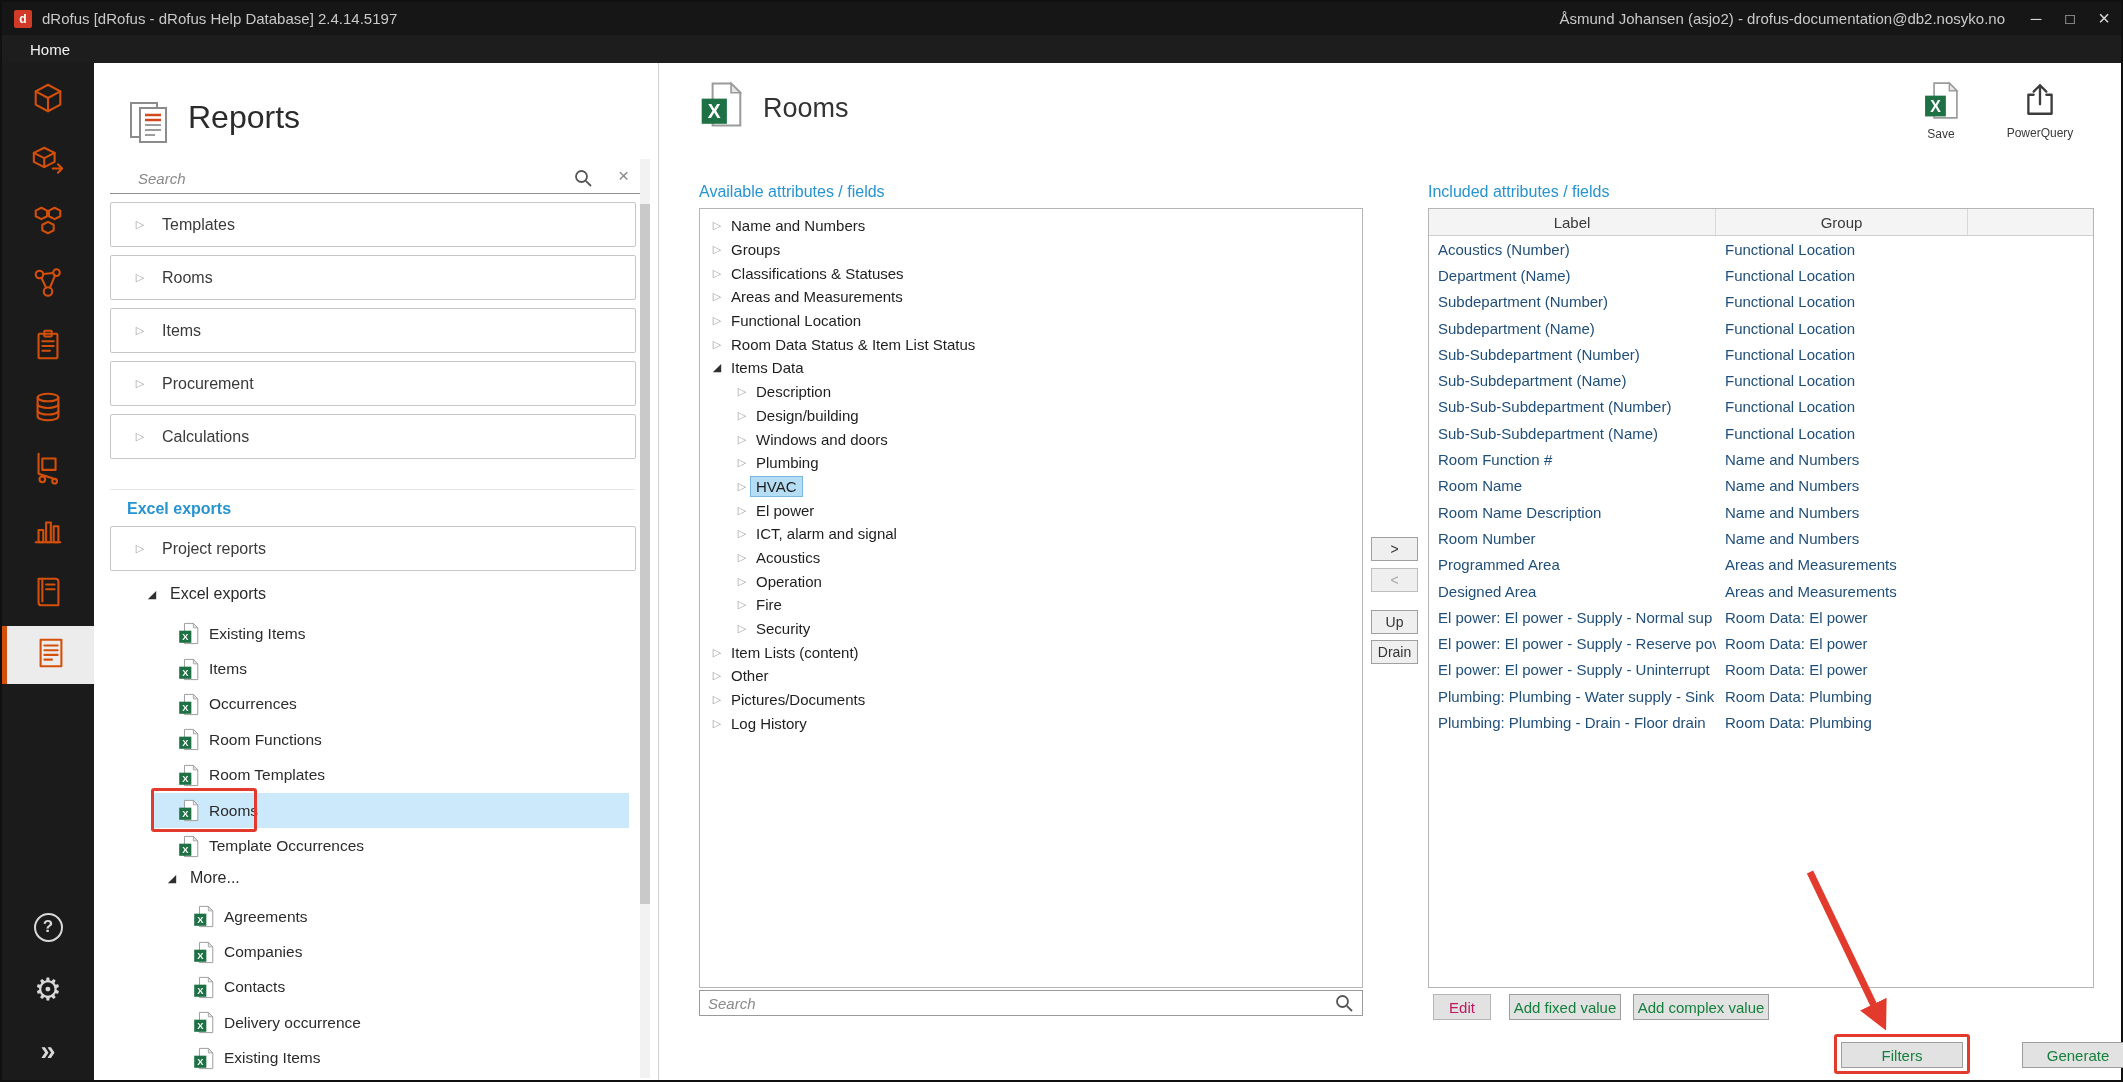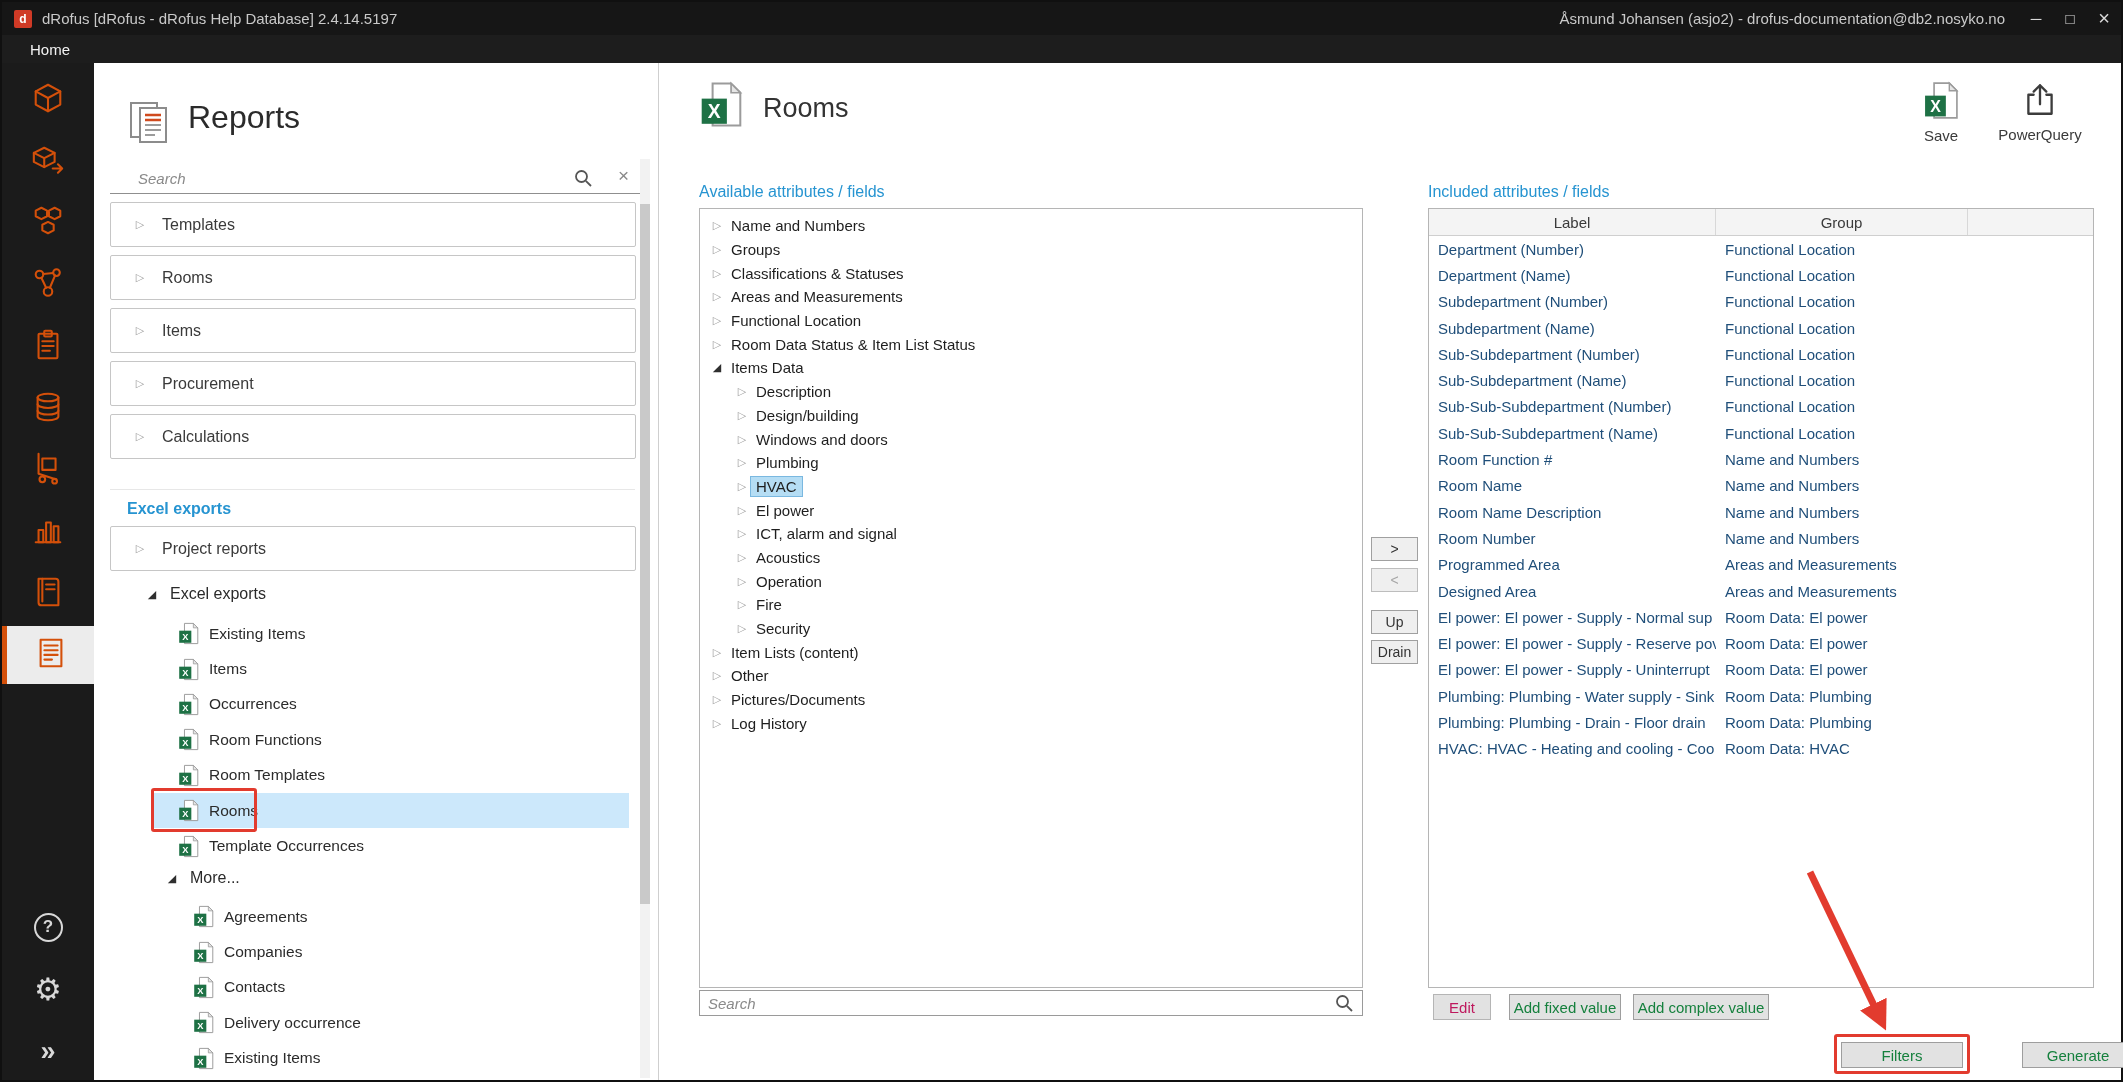--- a/index.html
+++ b/index.html
@@ -60,21 +60,21 @@
   .rp-scroll{position:absolute;top:96px;bottom:2px;right:8px;width:10px;background:#f2f2f2}
   .rp-thumb{position:absolute;left:0;right:0;top:45px;height:700px;background:#c9c9c9}
 
   
   .main{position:absolute;top:0;left:657px;right:0;bottom:0;background:#fff}
   .main-icon{position:absolute;left:40px;top:18px}
   .main-title{position:absolute;left:104px;top:30px;font-size:27px;color:#333}
   .tool{position:absolute;top:18px;display:flex;flex-direction:column;align-items:center;cursor:pointer}
   .tool.save{left:1252px;width:60px}
   .tool.pq{left:1340px;width:82px}
-  .tool-label{font-size:15px;color:#3a3a3a;margin-top:3px}
+  .tool-label{font-size:12px;color:#3a3a3a;margin-top:3px}
   .blue-h{position:absolute;top:120px;font-size:16px;color:#2694d1}
   .h1{left:40px}.h2{left:769px}
   .tree-panel{position:absolute;left:40px;top:145px;width:664px;height:780px;border:1px solid #b5b5b5;overflow:hidden;padding-top:5px;background:#fff}
   .tree-row{height:23.7px;display:flex;align-items:center;font-size:15px;color:#1e1e1e;cursor:pointer}
   .tri-col{color:#9a9a9a;font-size:11px;width:18px;display:inline-block;text-align:center;line-height:1}
   .tri-exp{color:#2f2f2f;font-size:11px;width:18px;display:inline-block;text-align:center;line-height:1}
   .tree-label{padding:1px 5px;white-space:nowrap}
   .tree-label.sel{background:#b5ddf4;outline:1px solid #7ab8e0}
   .tree-search{position:absolute;left:40px;top:927px;width:664px;height:26px;border:1px solid #9a9a9a;display:flex;align-items:center;background:#fff}
   .tree-search input{flex:1;border:none;outline:none;font-size:15px;padding-left:8px;background:transparent}
@@ -550,21 +550,21 @@
         </div>
 
       <div class="table-panel">
         <div class="t-head">
           <div class="t-hcell c1">Label</div>
           <div class="t-hcell c2">Group</div>
           <div class="t-hcell c3"></div>
         </div>
         <div class="t-body">
             <div class="t-row">
-              <div class="t-cell c1">Department (Number)</div>
+              <div class="t-cell c1">Acoustics (Number)</div>
               <div class="t-cell c2">Functional Location</div>
             </div>
             <div class="t-row">
               <div class="t-cell c1">Department (Name)</div>
               <div class="t-cell c2">Functional Location</div>
             </div>
             <div class="t-row">
               <div class="t-cell c1">Subdepartment (Number)</div>
               <div class="t-cell c2">Functional Location</div>
             </div>
@@ -624,24 +624,20 @@
               <div class="t-cell c1">El power: El power - Supply - Uninterrupt</div>
               <div class="t-cell c2">Room Data: El power</div>
             </div>
             <div class="t-row">
               <div class="t-cell c1">Plumbing: Plumbing - Water supply - Sink</div>
               <div class="t-cell c2">Room Data: Plumbing</div>
             </div>
             <div class="t-row">
               <div class="t-cell c1">Plumbing: Plumbing - Drain - Floor drain</div>
               <div class="t-cell c2">Room Data: Plumbing</div>
-            </div>
-            <div class="t-row">
-              <div class="t-cell c1">HVAC: HVAC - Heating and cooling - Coo</div>
-              <div class="t-cell c2">Room Data: HVAC</div>
             </div>
           </div>
       </div>
     <div class="win-btn disabled" style="left: 774px; width: 58px; top: 931px;">Edit</div>
         <div class="win-btn" style="left: 850px; width: 112px; top: 931px;">Add fixed value</div>
         <div class="win-btn" style="left: 974px; width: 136px; top: 931px;">Add complex value</div>
         <div class="win-btn" style="left: 1182px; width: 122px; top: 979px;">Filters</div>
         <div class="win-btn" style="left: 1323px; width: 112px; top: 979px; margin-left: 40px;">Generate</div>
       </div>
   </div>

